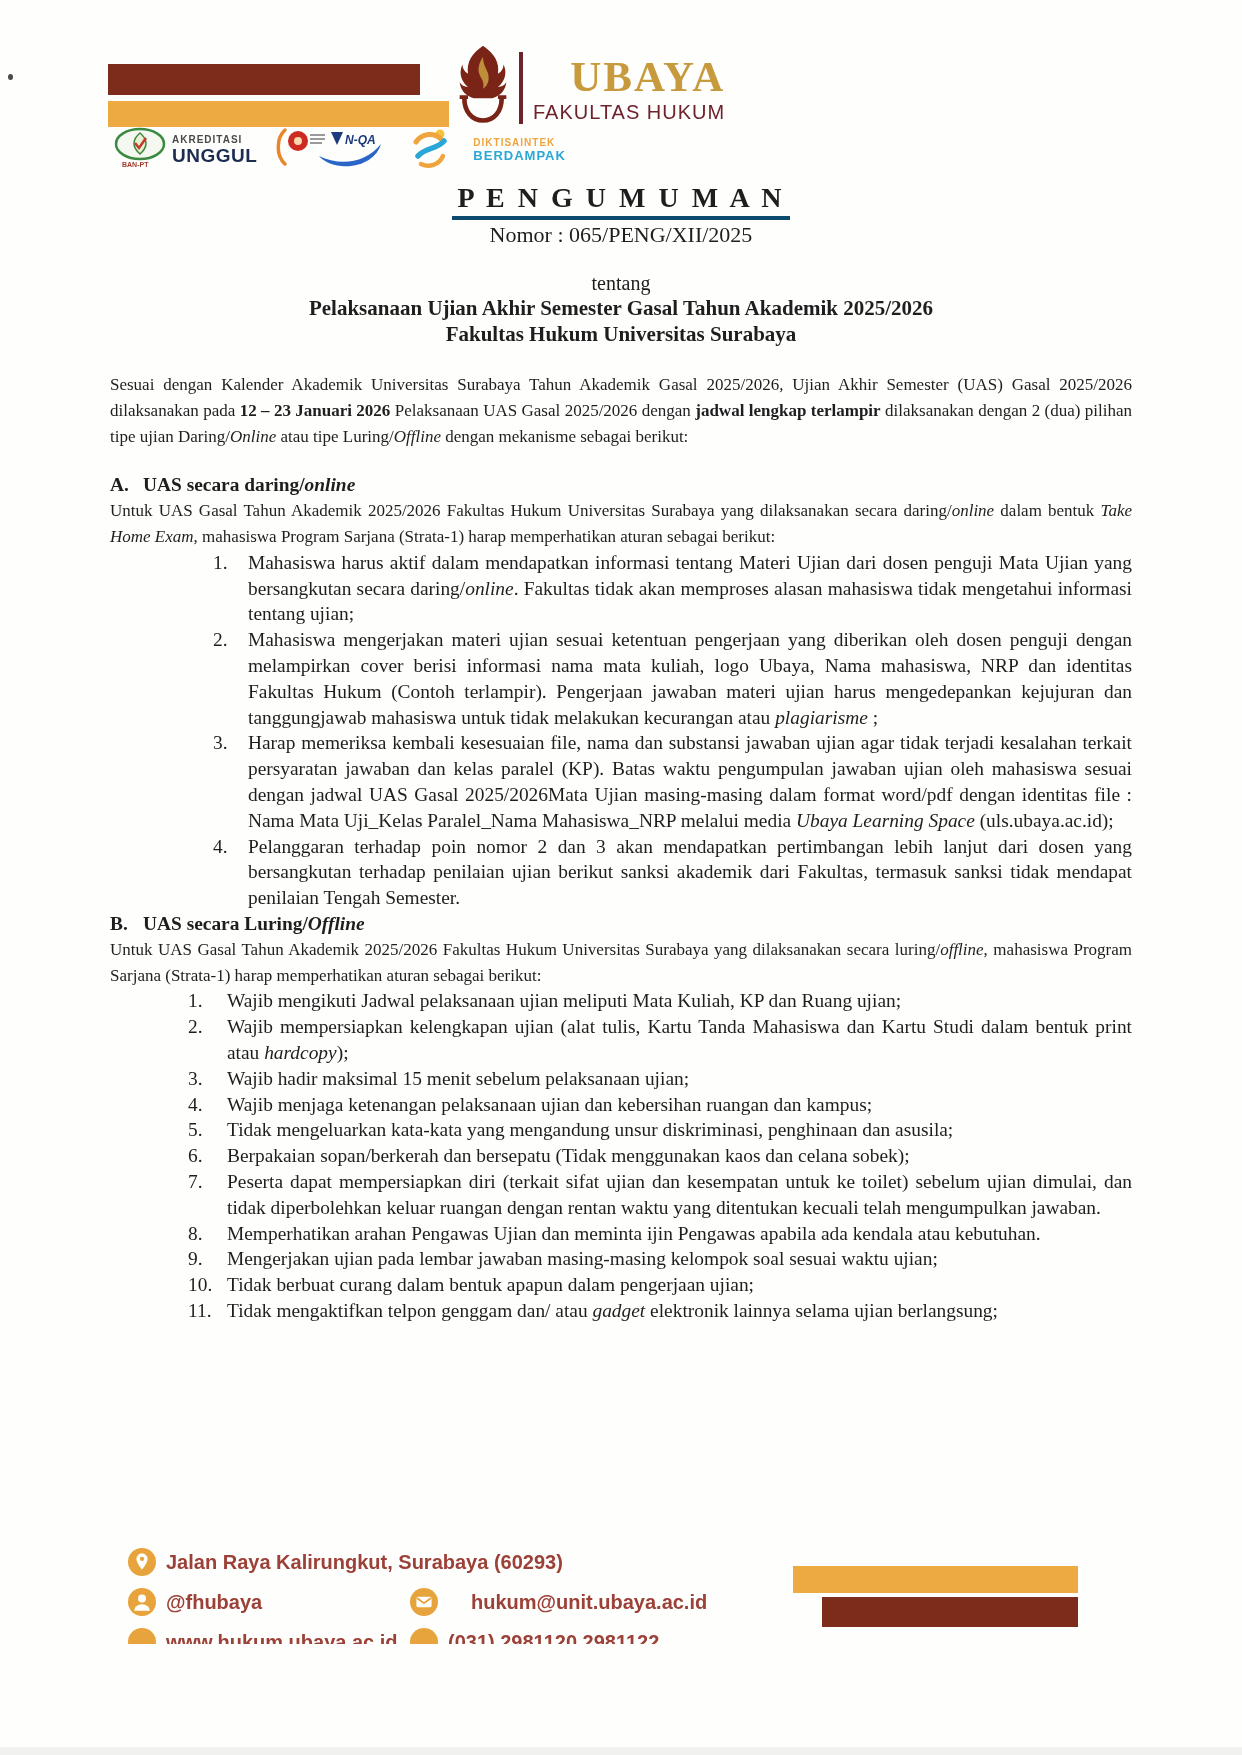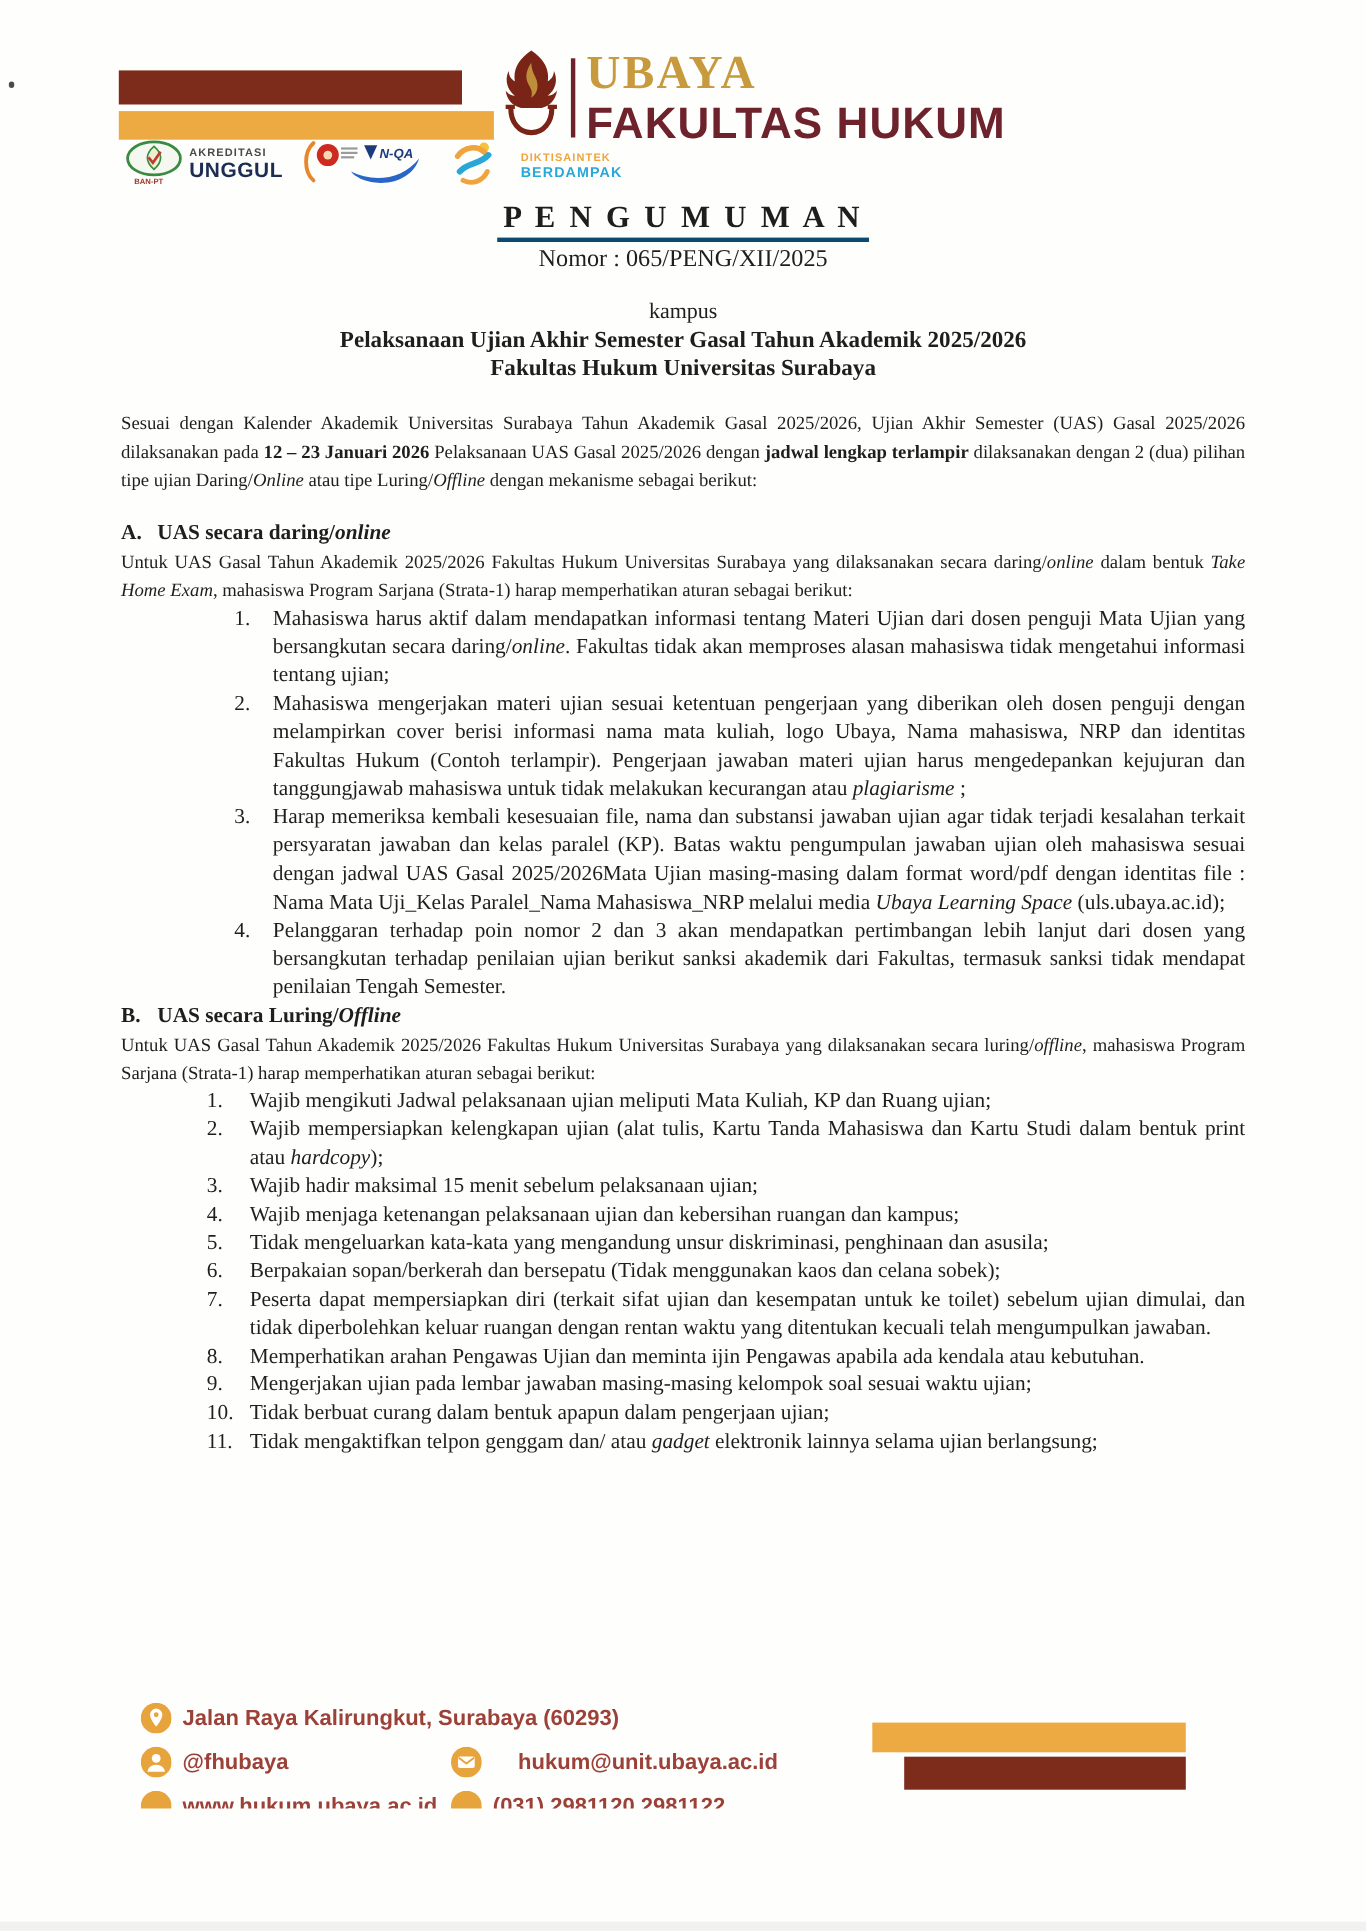--- a/index.html
+++ b/index.html
@@ -10,22 +10,22 @@
     font-family:"Liberation Serif", serif; color:#1e1e1e;
   }
   
   .corner-dot { position:absolute; left:8px; top:74px; width:5px; height:6px; background:#4a4a4a; border-radius:50%; }
   .bar { position:absolute; }
   .bar-maroon { left:108px; top:64px; width:312px; height:31px; background:#7d2b1b; }
   .bar-gold   { left:108px; top:101px; width:341px; height:26px; background:#edaa42; }
   .logo-block { position:absolute; left:455px; top:44px; display:flex; align-items:center; }
   .logo-divider { width:4px; height:72px; background:#6d222c; margin:0 10px 0 8px; }
   .logo-text { font-family:"Liberation Sans", sans-serif; line-height:1; }
-  .logo-title { font-size:43px; font-weight:bold; color:#c79a3e; letter-spacing:2px; font-family:"Liberation Serif", serif; }
-  .logo-sub { font-size:40px; font-weight:bold; color:#6d222c; letter-spacing:1px; margin-top:4px; }
+  .logo-title { font-size:43px; font-weight:bold; color:#c79a3e; letter-spacing:2px; font-family:"Liberation Serif", serif;text-align:right; }
+  .logo-sub { font-size:20px; font-weight:normal; color:#6d222c; letter-spacing:1px; margin-top:4px; }
   .accreditation { position:absolute; left:114px; top:126px; display:flex; align-items:center; gap:12px; font-family:"Liberation Sans", sans-serif; }
   .banpt { display:flex; align-items:center; gap:6px; }
   .banpt-text .l1 { font-size:10px; color:#4a4a4a; letter-spacing:1px; font-weight:bold; }
   .banpt-text .l2 { font-size:19px; font-weight:bold; color:#1d2d52; letter-spacing:0.5px; }
   .dikti { display:flex; align-items:center; gap:22px; }
   .dikti-text .l1 { font-size:10px; font-weight:bold; color:#f0a43e; letter-spacing:1px; }
   .dikti-text .l2 { font-size:13px; font-weight:bold; color:#29a8d8; letter-spacing:1px; }
   
   .content { position:absolute; left:110px; top:182px; width:1022px; }
   .doc-title { text-align:center; }
@@ -127,21 +127,21 @@
         <div class="l1">DIKTISAINTEK</div>
         <div class="l2">BERDAMPAK</div>
       </span>
     </div>
   </div>
 
   <main class="content">
     <div class="doc-title">
       <span class="doc-heading">P E N G U M U M A N</span>
       <div class="doc-number">Nomor : 065/PENG/XII/2025</div>
-      <div class="doc-about">kampus</div>
+      <div class="doc-about">tentang</div>
       <div class="doc-subject">Pelaksanaan Ujian Akhir Semester Gasal Tahun Akademik 2025/2026</div>
       <div class="doc-subject">Fakultas Hukum Universitas Surabaya</div>
     </div>
 
     <p class="body-text intro"><span>Sesuai dengan Kalender Akademik Universitas Surabaya Tahun Akademik Gasal 2025/2026, Ujian Akhir Semester (UAS) Gasal 2025/2026 dilaksanakan pada </span><span style="font-weight: bold;">12 – 23 Januari 2026</span><span> Pelaksanaan UAS Gasal 2025/2026 dengan </span><span style="font-weight: bold;">jadwal lengkap terlampir</span><span> dilaksanakan dengan 2 (dua) pilihan tipe ujian Daring/</span><span style="font-style: italic;">Online</span><span> atau tipe Luring/</span><span style="font-style: italic;">Offline</span><span> dengan mekanisme sebagai berikut:</span></p>
 
     <div class="sec-head">
       <span class="sec-num">A.</span>
       <span><span style="font-weight: bold;">UAS secara daring/</span><span style="font-weight: bold; font-style: italic;">online</span></span>
     </div>

